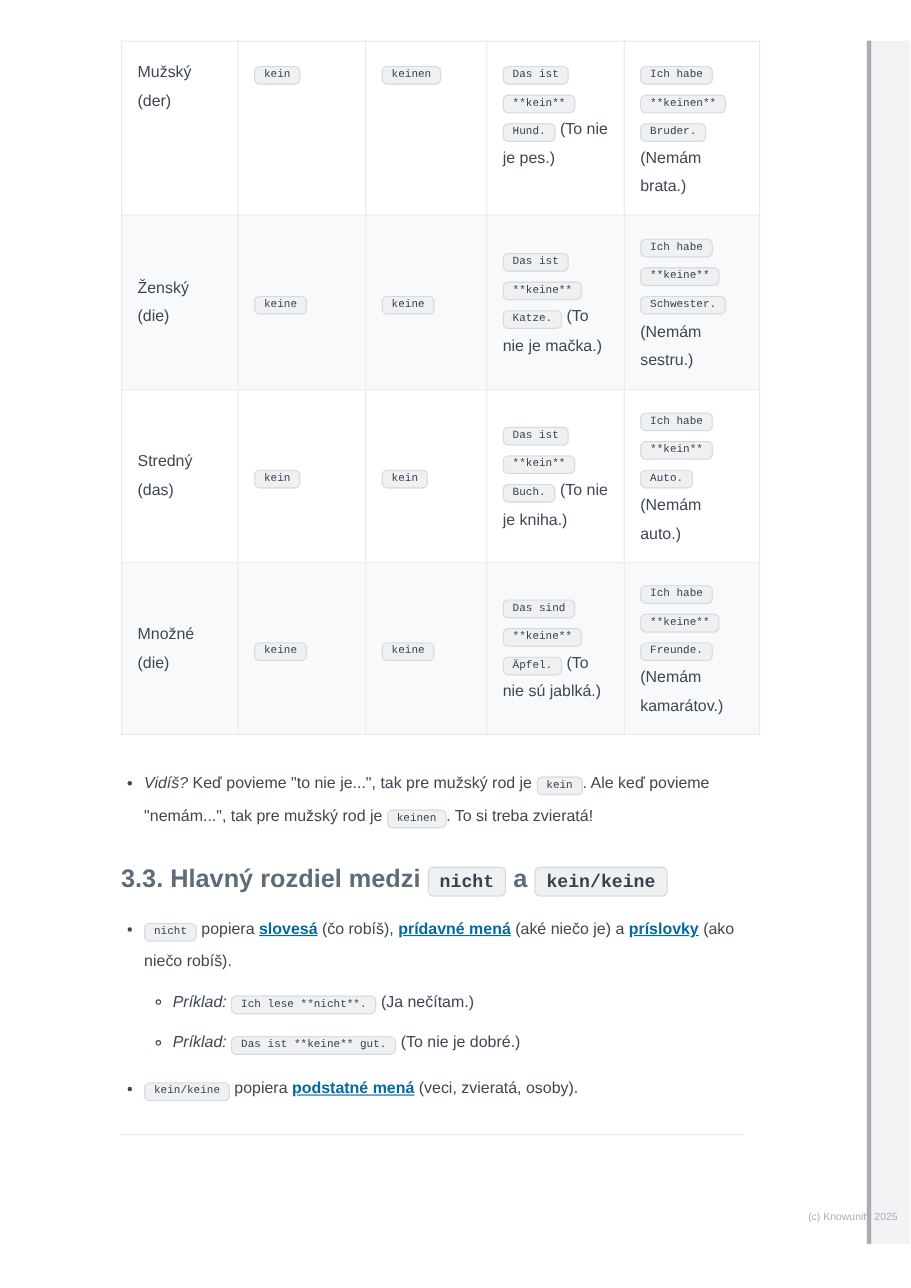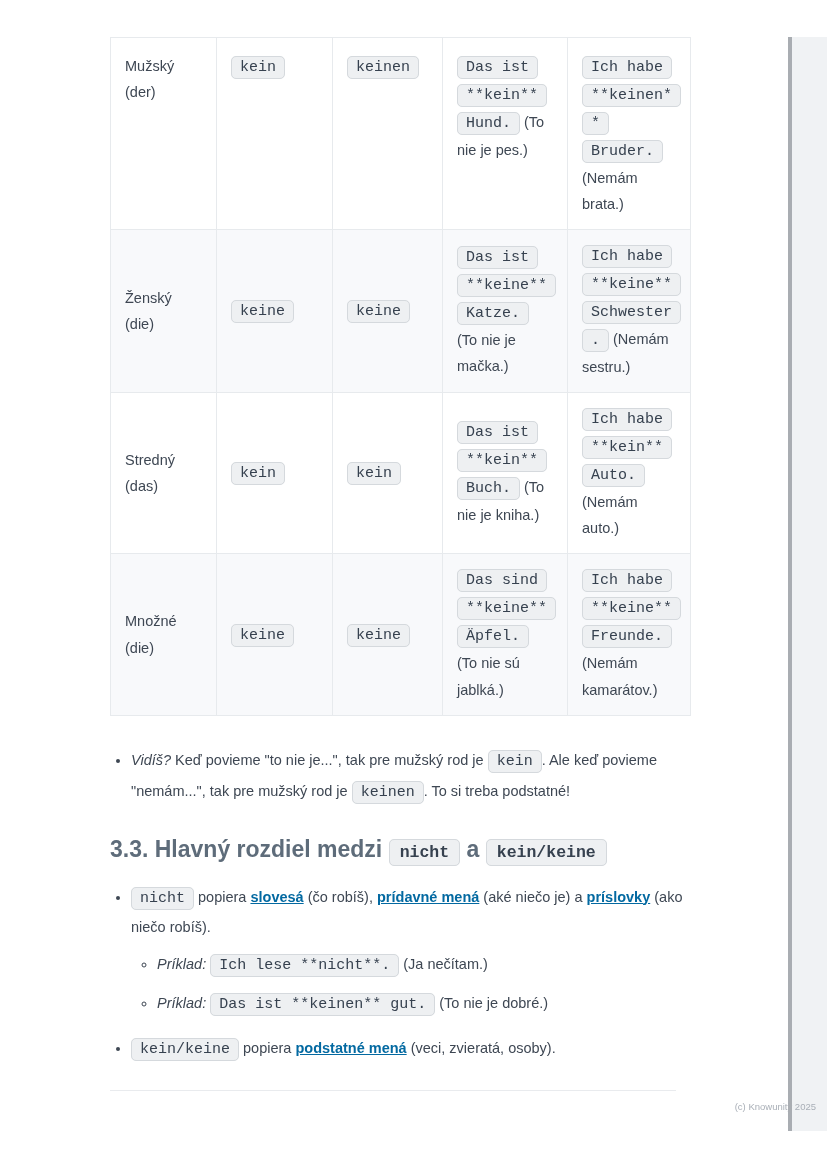--- a/index.html
+++ b/index.html
@@ -10,21 +10,21 @@
   table.gram{border-collapse:collapse;table-layout:fixed;width:580px;}
   table.gram td{border:1px solid #e7eaed;padding:12px 14px;font-size:14.5px;line-height:1.8;
         vertical-align:middle;color:#3e4753;word-wrap:break-word;}
   table.gram tr:nth-child(even) td{background:#f8f9fb;}
   table.gram tr:nth-child(1) td{height:126px;vertical-align:top;padding-top:15px;}
   table.gram tr:nth-child(2) td{height:134px;}
   table.gram tr:nth-child(3) td{height:132px;}
   table.gram tr:nth-child(4) td{height:131px;}
   col.c1{width:106px}col.c2{width:116px}col.c3{width:110px}col.c4{width:125px}col.c5{width:123px}
 
-  code.chip{font-family:"Liberation Mono","DejaVu Sans Mono",monospace;font-size:15px;
+  code.chip{font-family:"Liberation Mono","DejaVu Sans Mono",monospace;font-size:10px;
         background:#eef0f2;border:1px solid #d5d9dd;border-radius:5px;padding:2px 8px;
         color:#36414f;-webkit-box-decoration-break:clone;box-decoration-break:clone;}
 
   ul.notes{margin:30px 0 0;padding-left:21px;font-size:14.5px;line-height:2.05;color:#3e4753;}
   ul.notes>li{margin:0;}
 
   h2.heading{margin:24px 0 0;font-size:23px;font-weight:700;color:#5e6c7a;line-height:1.45;}
   h2.heading code.chip{font-size:16.5px;padding:3px 10px;font-weight:700;}
 
   ul.rules{margin:16px 0 0;padding-left:21px;font-size:14.5px;line-height:1.95;color:#3e4753;}
@@ -81,29 +81,29 @@
             <td><span>Množné (die)</span></td>
             <td><code class="chip">keine</code></td>
             <td><code class="chip">keine</code></td>
             <td><code class="chip">Das sind **keine** Äpfel.</code><span> (To nie sú jablká.)</span></td>
             <td><code class="chip">Ich habe **keine** Freunde.</code><span> (Nemám kamarátov.)</span></td>
           </tr>
         </tbody>
     </table>
 
     <ul class="notes" id="notes-list">
-        <li><em>Vidíš?</em><span> Keď povieme "to nie je...", tak pre mužský rod je </span><code class="chip">kein</code><span>. Ale keď povieme "nemám...", tak pre mužský rod je </span><code class="chip">keinen</code><span>. To si treba podstatné!</span></li>
+        <li><em>Vidíš?</em><span> Keď povieme "to nie je...", tak pre mužský rod je </span><code class="chip">kein</code><span>. Ale keď povieme "nemám...", tak pre mužský rod je </span><code class="chip">keinen</code><span>. To si treba zvieratá!</span></li>
       </ul>
 
     <h2 class="heading"><span>3.3. Hlavný rozdiel medzi </span><code class="chip">nicht</code><span> a </span><code class="chip">kein/keine</code></h2>
 
     <ul class="rules" id="rules-list">
         <li><code class="chip">nicht</code><span> popiera </span><strong>slovesá</strong><span> (čo robíš), </span><strong>prídavné mená</strong><span> (aké niečo je) a </span><strong>príslovky</strong><span> (ako niečo robíš).</span><ul class="sub">
             <li><em>Príklad:</em><span> </span><code class="chip">Ich lese **nicht**.</code><span> (Ja nečítam.)</span></li>
-            <li><em>Príklad:</em><span> </span><code class="chip">Das ist **keinen** gut.</code><span> (To nie je dobré.)</span></li>
+            <li><em>Príklad:</em><span> </span><code class="chip">Das ist **keine** gut.</code><span> (To nie je dobré.)</span></li>
           </ul></li>
         <li><code class="chip">kein/keine</code><span> popiera </span><strong>podstatné mená</strong><span> (veci, zvieratá, osoby).</span></li>
       </ul>
 
     <hr class="divider">
   </div>
 
   <div class="footer">(c) Knowunity 2025</div>
   <div class="scroll-track"></div>
   <div class="scroll-thumb"></div>

